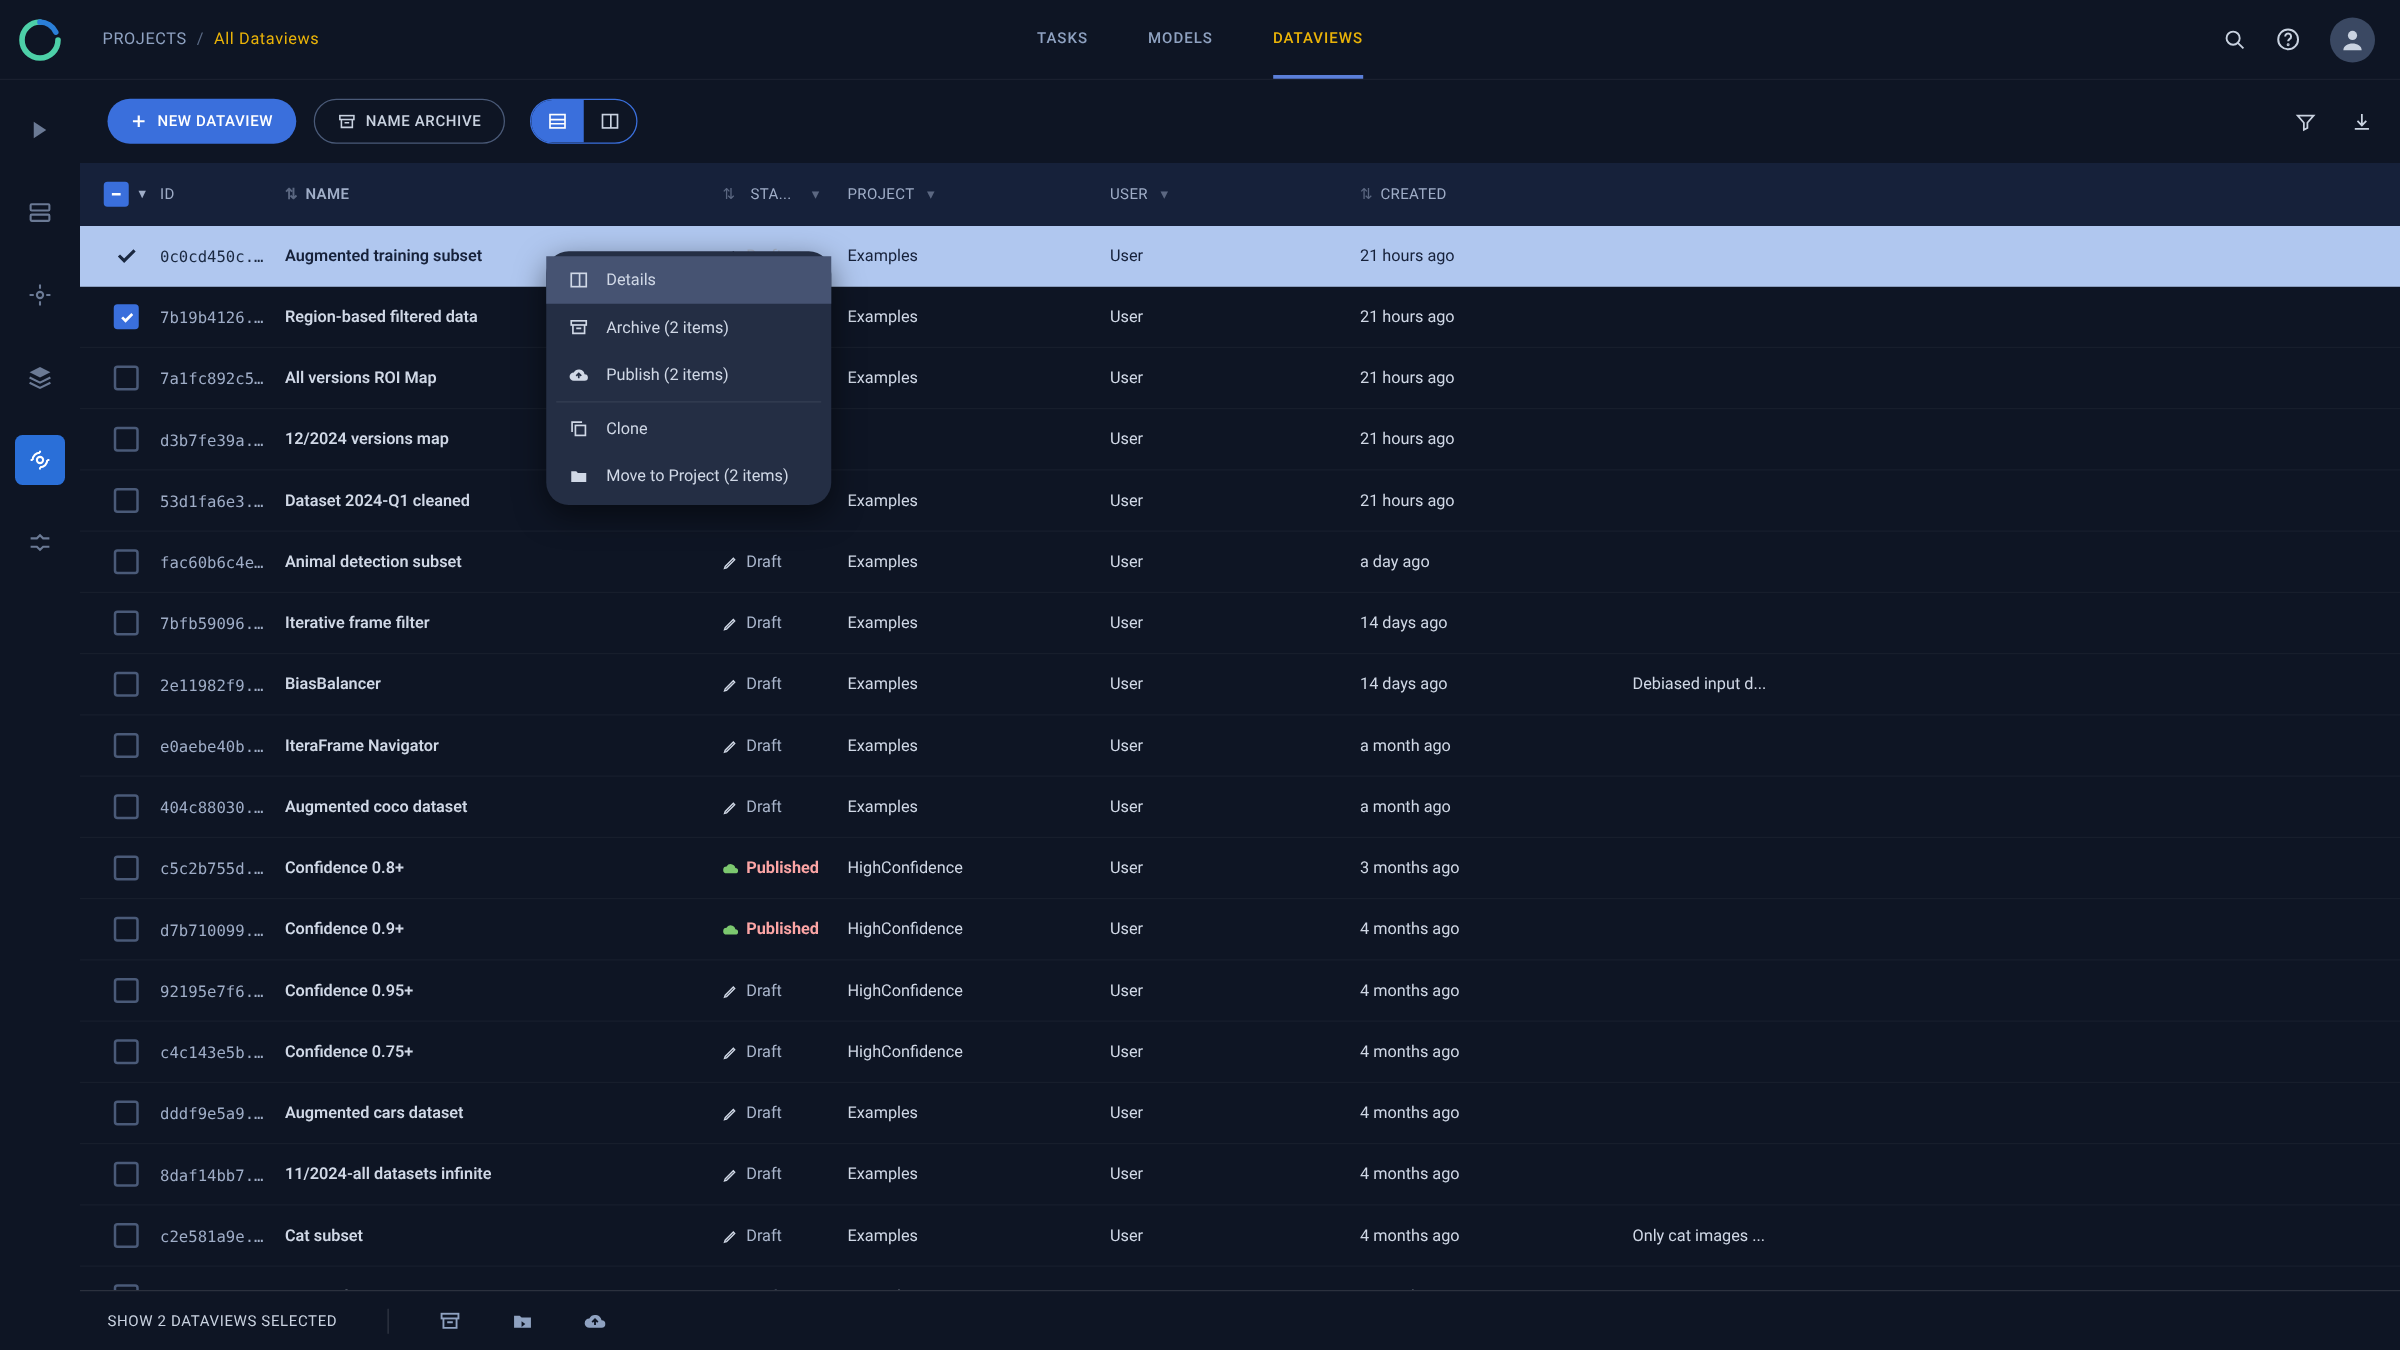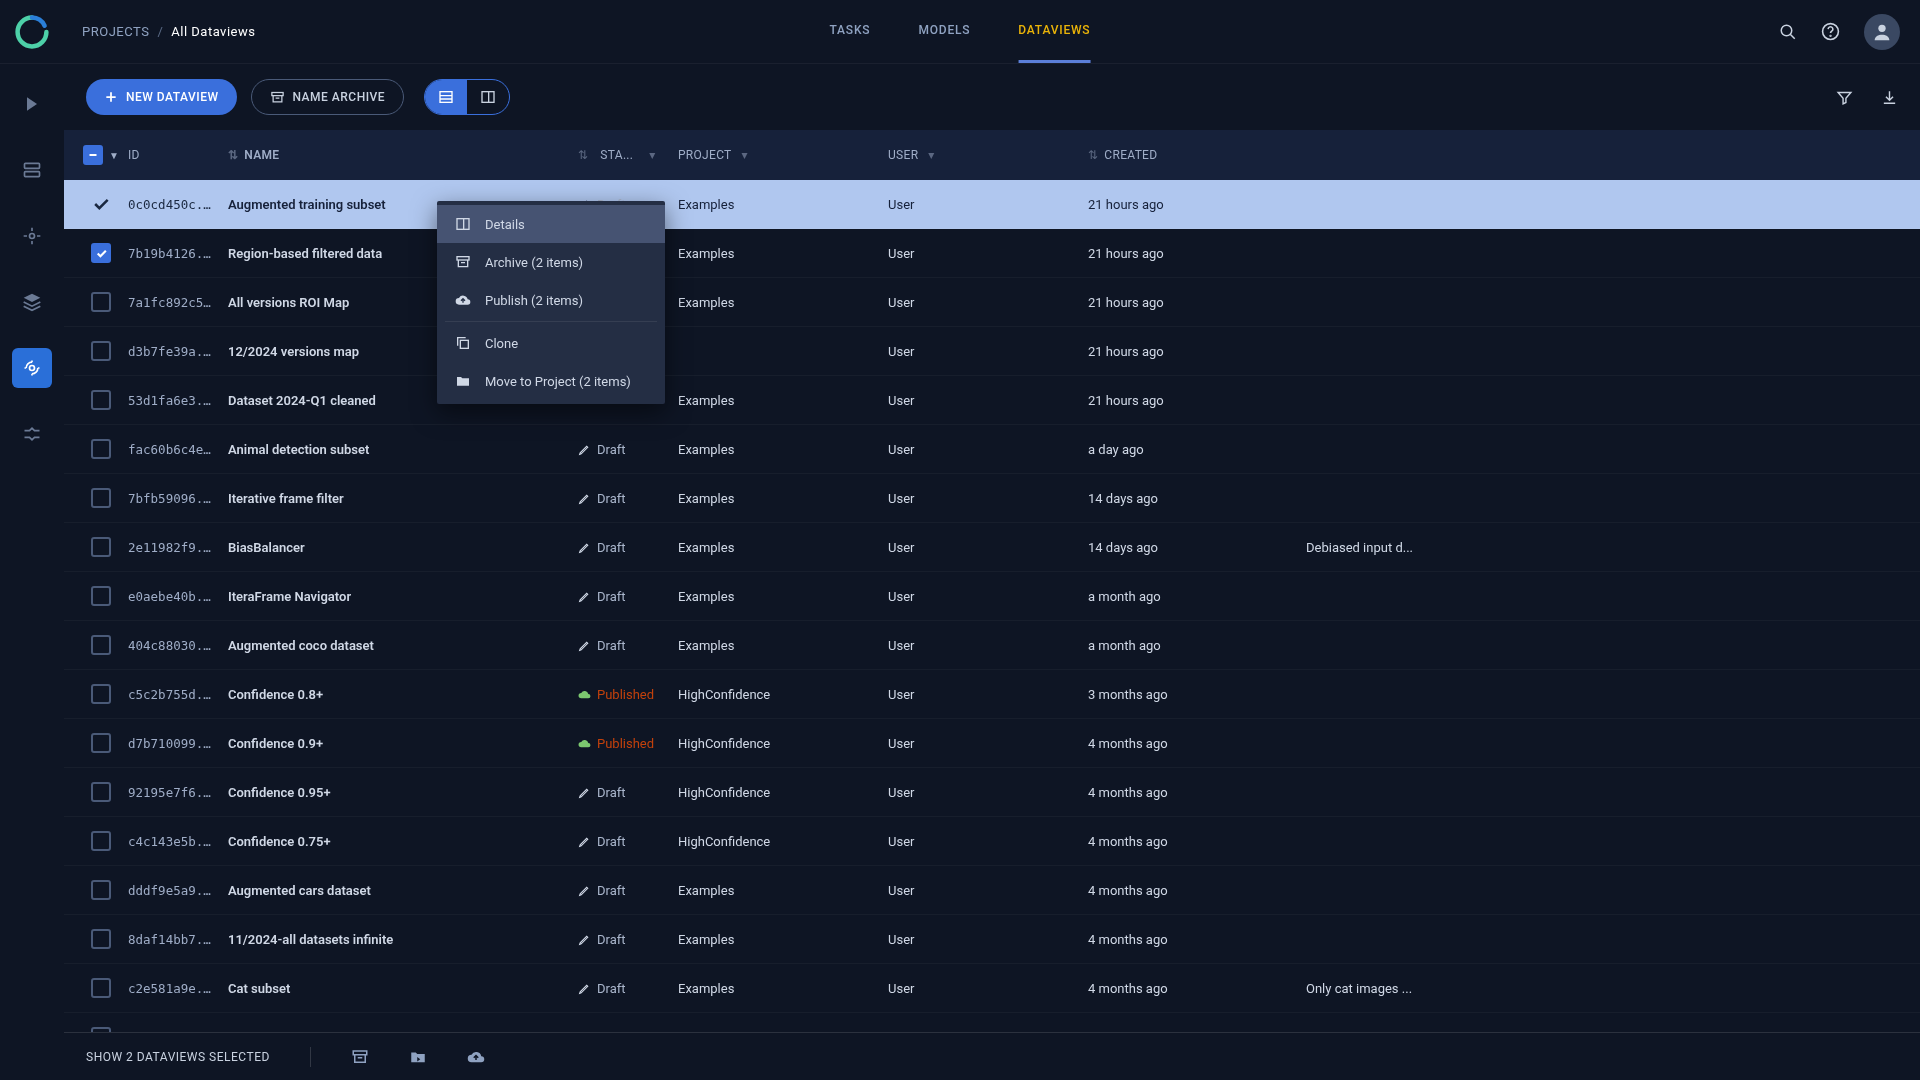--- a/index.html
+++ b/index.html
@@ -3,21 +3,21 @@
 <meta charset="utf-8">
 <style>
 *{box-sizing:border-box;margin:0;padding:0;font-family:'Segoe UI',Roboto,Arial,sans-serif}
 body{background:#0e1524;color:#c9d2e0;font-size:13px;overflow:hidden;width:1920px;height:1080px;position:relative}
 .top-header{height:64px;display:flex;align-items:center;padding:0 20px 0 0;border-bottom:1px solid rgba(255,255,255,0.05);position:relative}
 .logo-cell{width:64px;height:64px;display:flex;align-items:center;justify-content:center}
 .logo{width:36px;height:36px}
 .breadcrumb{display:flex;align-items:center;gap:8px;font-size:13px;letter-spacing:.5px;margin-left:18px}
 .breadcrumb a{color:#8fa2c1;text-decoration:none}
 .breadcrumb .sep{color:#5a6a85}
-.breadcrumb .current{color:#ffffff}
+.breadcrumb .current{color:#eab308}
 .top-tabs{position:absolute;left:50%;transform:translateX(-50%);display:flex;gap:48px;height:100%;align-items:center}
 .top-tab{font-size:12px;letter-spacing:.8px;color:#8fa2c1;cursor:pointer;height:100%;display:flex;align-items:center;border-bottom:3px solid transparent;font-weight:500}
 .top-tab.active{color:#eab308;border-bottom-color:#5b7fd9}
 .header-right{margin-left:auto;display:flex;align-items:center;gap:24px}
 .icon-btn{color:#c9d2e0;cursor:pointer;display:flex;align-items:center;justify-content:center}
 .avatar{width:36px;height:36px;background:#3a4862;border-radius:50%;display:flex;align-items:center;justify-content:center}
 .main{display:flex;height:calc(100% - 64px)}
 .sidebar{width:64px;display:flex;flex-direction:column;align-items:center;padding-top:20px;gap:26px}
 .side-icon{width:40px;height:40px;display:flex;align-items:center;justify-content:center;color:#6b7a95;cursor:pointer;border-radius:6px}
 .side-icon.active{background:#2a6fd8;color:#fff}
@@ -42,24 +42,24 @@
 .col-project{width:210px}
 .col-user{width:200px}
 .col-created{width:218px}
 .col-desc{flex:1;overflow:hidden;text-overflow:ellipsis;white-space:nowrap}
 .sort-ic{opacity:.5;margin-right:6px;display:inline-block}
 .filter-ic{opacity:.5;margin-left:10px;display:inline-block}
 .chkbox{width:20px;height:20px;border:2px solid #4a5a78;border-radius:3px;display:flex;align-items:center;justify-content:center;cursor:pointer;background:transparent}
 .chkbox.checked{background:#3a6fdc;border-color:#3a6fdc}
 .chkbox.dash{background:#3a6fdc;border-color:#3a6fdc}
 .status-draft{color:#aab6cc}
-.status-published{color:#c2410c;font-weight:400}
+.status-published{color:#fca5a5;font-weight:700}
 .id-cell{color:#9fadc7;font-family:monospace;font-size:12.5px}
 .chev-down{margin-left:4px;font-size:10px;color:#9fadc7}
-.context-menu{position:absolute;left:437px;top:201px;width:228px;background:#242e44;border-radius:2px;box-shadow:0 8px 24px rgba(0,0,0,.5);z-index:10;padding:4px 0}
+.context-menu{position:absolute;left:437px;top:201px;width:228px;background:#242e44;border-radius:18px;box-shadow:0 8px 24px rgba(0,0,0,.5);z-index:10;padding:4px 0}
 .ctx-item{display:flex;align-items:center;gap:14px;padding:11px 18px;color:#d0d8e6;font-size:13px;cursor:pointer}
 .ctx-item.hover{background:#465372}
 .ctx-sep{height:1px;background:rgba(255,255,255,.08);margin:2px 8px}
 .footer{height:48px;display:flex;align-items:center;padding:0 22px;gap:40px;border-top:1px solid rgba(255,255,255,.12);background:#0e1524;font-size:12px;letter-spacing:.5px}
 .footer-sep{width:1px;height:20px;background:rgba(255,255,255,.15)}
 .footer .icon-btn{color:#8fa2c1}
 svg{display:block}
 .thead .col-chk{gap:2px}
 </style>
 </head>

